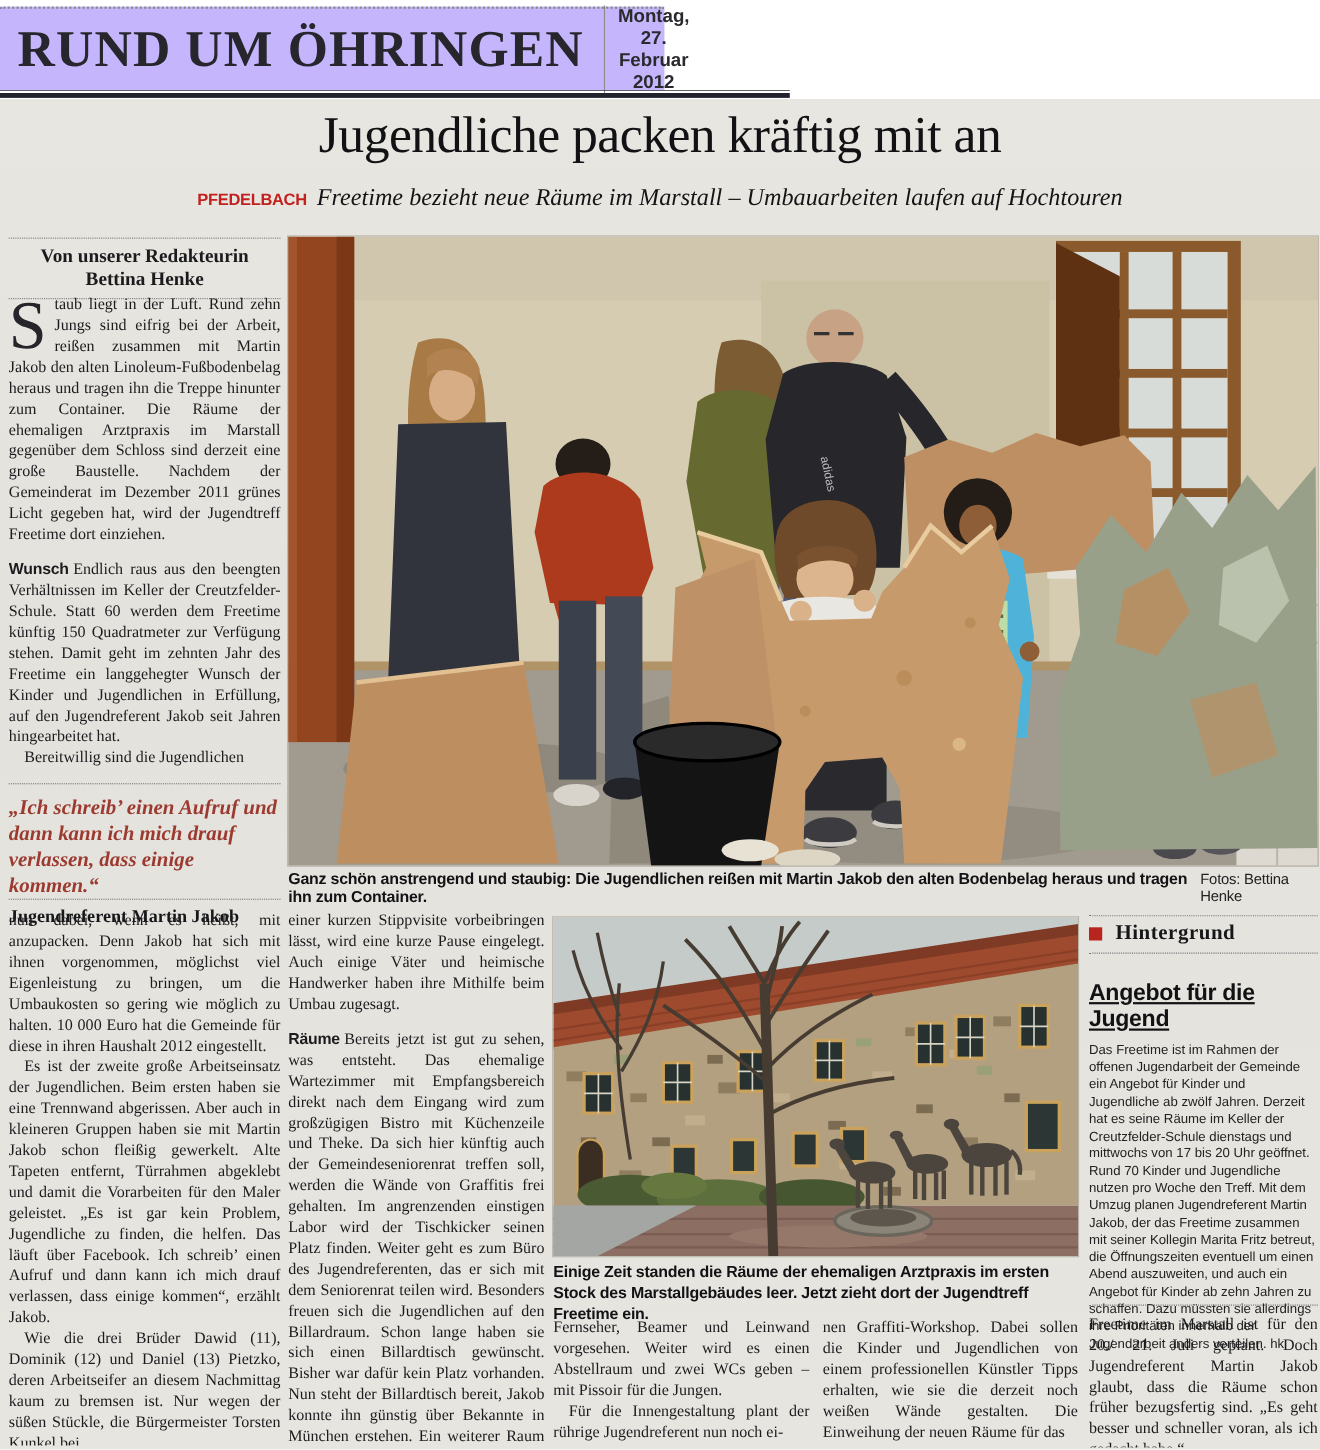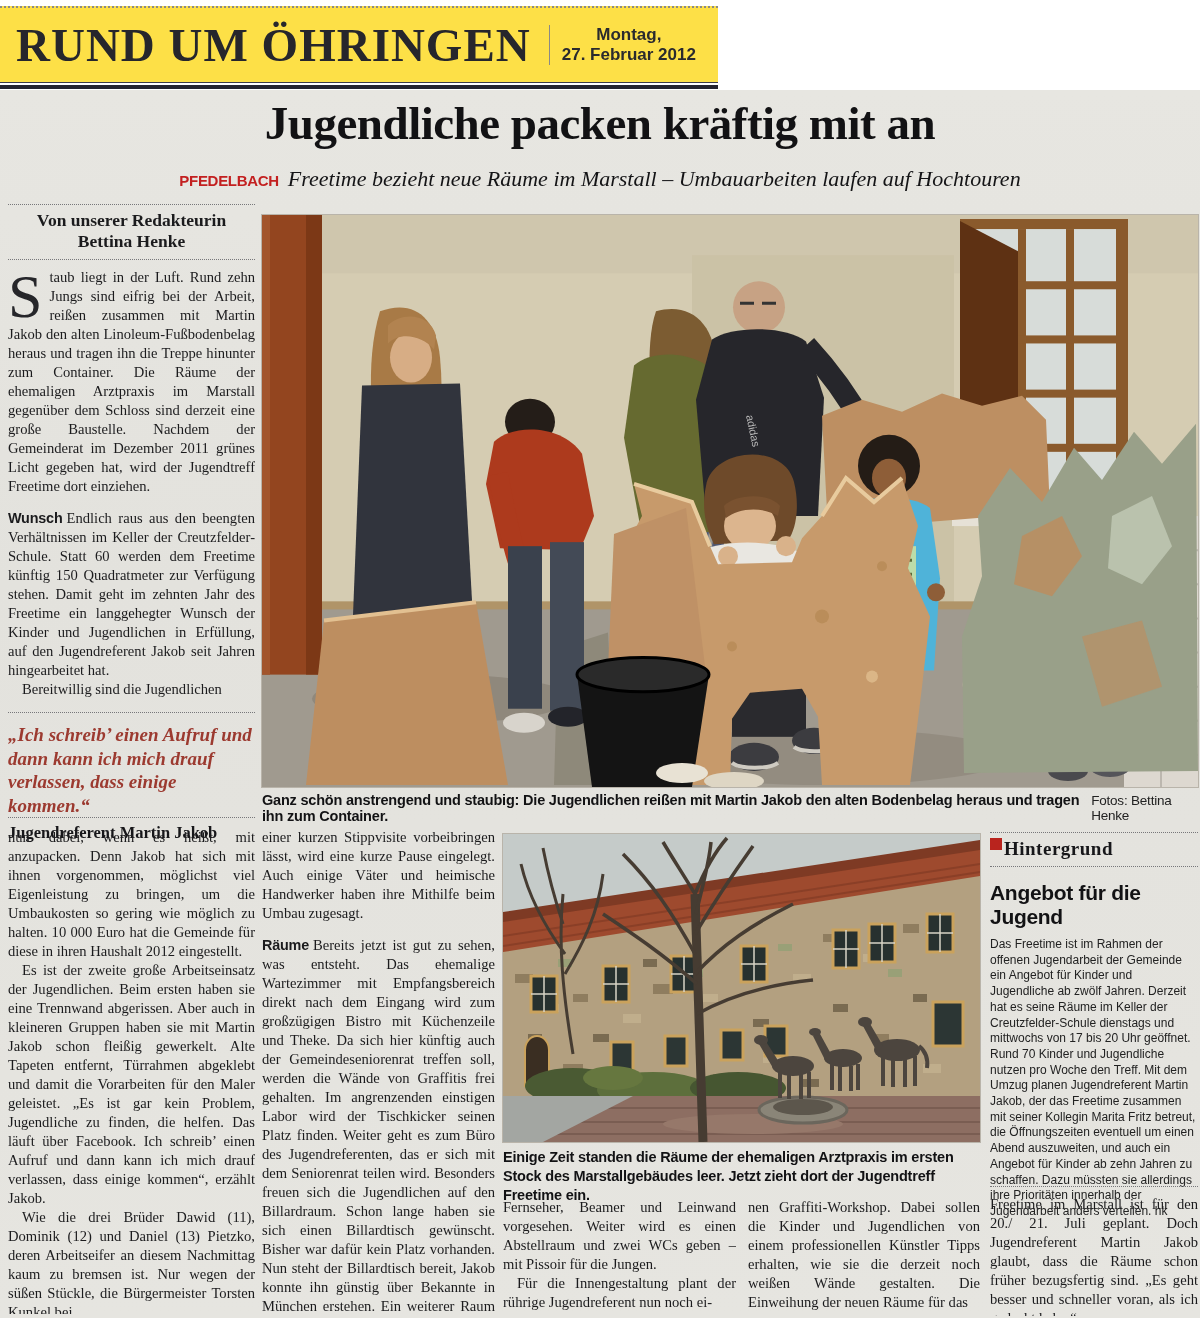--- a/index.html
+++ b/index.html
@@ -1,35 +1,35 @@
 <!DOCTYPE html>
 <html lang="de"><head>
 <meta charset="utf-8">
 <style>
   html,body{margin:0;padding:0;background:#fff;}
   #page{position:relative;width:1200px;height:1318px;background:#fff;overflow:hidden;
         font-family:"Liberation Serif",serif;color:#1b1b1d;}
   .paper{position:absolute;left:0;top:90px;width:1200px;height:1228px;
          background:linear-gradient(180deg,#e7e6e1 0%,#e3e2dd 40%,#e6e5e0 100%);}
   
-  .masthead{position:absolute;left:0;top:6px;width:718px;height:76px;background:#fde047;
+  .masthead{position:absolute;left:0;top:6px;width:604px;height:76px;background:#c4b5fd;
             border-top:2px dotted #8a8a86;display:flex;align-items:center;padding-left:16px;box-sizing:border-box;}
   .mast-title{font-family:"Liberation Serif",serif;font-size:47px;font-weight:600;letter-spacing:1px;color:#26262c;white-space:nowrap;}
   .mast-date{margin-left:18px;border-left:1px solid #8a8a86;padding-left:12px;
              font-family:"Liberation Sans",sans-serif;font-weight:700;font-size:17px;line-height:20px;color:#2a2a2e;text-align:center;}
   .mast-rule{position:absolute;left:0;top:82px;width:718px;height:7px;
              background:linear-gradient(to bottom,#3c3c46 0 1px,rgba(0,0,0,0) 1px 3px,#23232e 3px 7px);}
   
   .headline{position:absolute;left:0;top:96px;width:1200px;text-align:center;
-            font-size:47px;font-weight:700;letter-spacing:-0.5px;color:#121214;}
+            font-size:47px;font-weight:400;letter-spacing:-0.5px;color:#121214;}
   .kicker{position:absolute;left:0;top:166px;width:1200px;text-align:center;}
   .kicker-loc{font-family:"Liberation Sans",sans-serif;font-weight:700;font-size:15px;color:#c32020;margin-right:9px;letter-spacing:-0.3px;}
   .kicker-txt{font-style:italic;font-size:22px;color:#141416;}
   
-  .byline{position:absolute;left:8px;top:204px;width:247px;border-top:1px dotted #77777a;border-bottom:1px dotted #77777a;
+  .byline{position:absolute;left:8px;top:216px;width:247px;border-top:1px dotted #77777a;border-bottom:1px dotted #77777a;
           padding:5px 0 7px;text-align:center;font-weight:700;font-size:17.5px;line-height:21px;color:#1b1b1d;}
   
   .bt{font-size:14.6px;line-height:19px;text-align:justify;color:#1b1b1d;}
   .bt p{margin:0;}
   .bt p.ind{text-indent:14px;}
   .bt p.gap{margin-top:13px;}
   .lead{font-family:"Liberation Sans",sans-serif;font-weight:700;font-size:14.4px;letter-spacing:-0.2px;margin-right:4px;}
   .dc{float:left;font-size:62px;line-height:50px;padding:3px 7px 0 0;color:#26262a;}
   .col1a{position:absolute;left:8px;top:268px;width:247px;height:440px;overflow:hidden;}
   .col1b{position:absolute;left:8px;top:828px;width:247px;height:486px;overflow:hidden;}
@@ -47,24 +47,24 @@
   .photo1{position:absolute;left:262px;top:215px;width:936px;height:572px;outline:1px solid #b9b4aa;}
   .photo2{position:absolute;left:503px;top:834px;width:477px;height:308px;outline:1px solid #b9b4aa;}
   .photo1 svg,.photo2 svg{display:block;width:100%;height:100%;}
   .cap1{position:absolute;left:262px;top:792px;width:936px;display:flex;justify-content:space-between;align-items:baseline;
         font-family:"Liberation Sans",sans-serif;font-weight:700;font-size:14.5px;letter-spacing:-0.2px;color:#121214;}
   .cap-credit{font-weight:400;font-size:13.5px;color:#222;}
   .cap2{position:absolute;left:503px;top:1148px;width:477px;font-family:"Liberation Sans",sans-serif;
         font-weight:700;font-size:14.5px;line-height:19px;letter-spacing:-0.2px;color:#121214;}
   
   .sidebar{position:absolute;left:990px;top:832px;width:208px;}
-  .sb-head{display:flex;gap:2px;border-top:1px dotted #77777a;border-bottom:1px dotted #77777a;
+  .sb-head{display:flex;align-items:center;gap:12px;border-top:1px dotted #77777a;border-bottom:1px dotted #77777a;
            padding:5px 0 6px;font-weight:700;font-size:19px;letter-spacing:0.5px;color:#17171a;}
   .sb-sq{width:12px;height:12px;background:#b9241e;display:inline-block;}
-  .sb-title{margin-top:14px;font-family:"Liberation Sans",sans-serif;font-weight:700;font-size:21px;letter-spacing:-0.3px;color:#121214;}
+  .sb-title{margin-top:24px;font-family:"Liberation Sans",sans-serif;font-weight:700;font-size:21px;letter-spacing:-0.3px;color:#121214;text-decoration:underline;}
   .sb-body{margin-top:8px;font-family:"Liberation Sans",sans-serif;font-size:12px;line-height:15.7px;color:#222;}
 </style>
 </head>
 <body>
 
 <div id="page">
 
   <div class="paper"></div>
 
   <div class="masthead">

